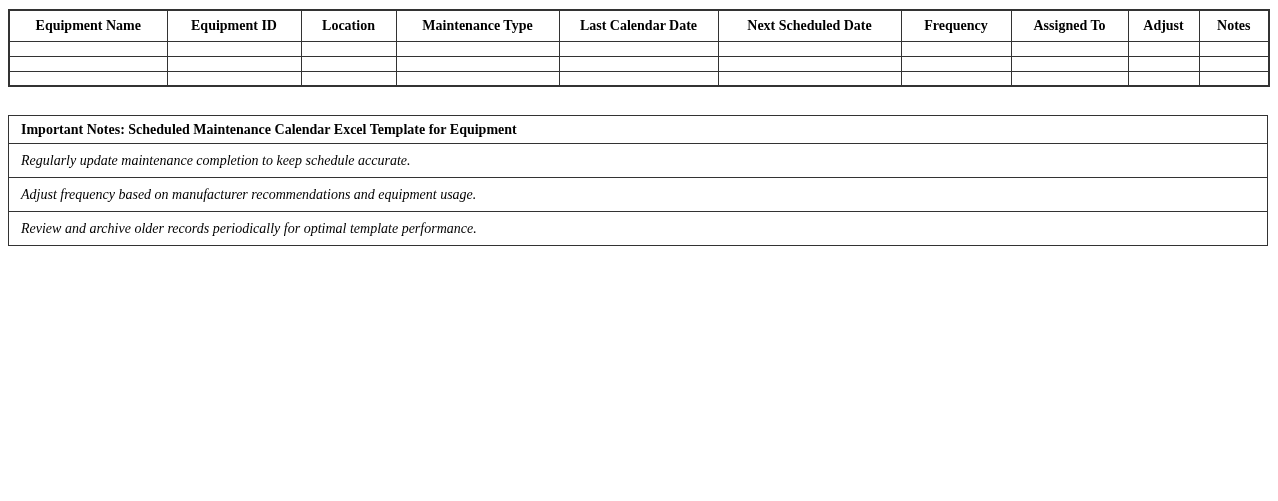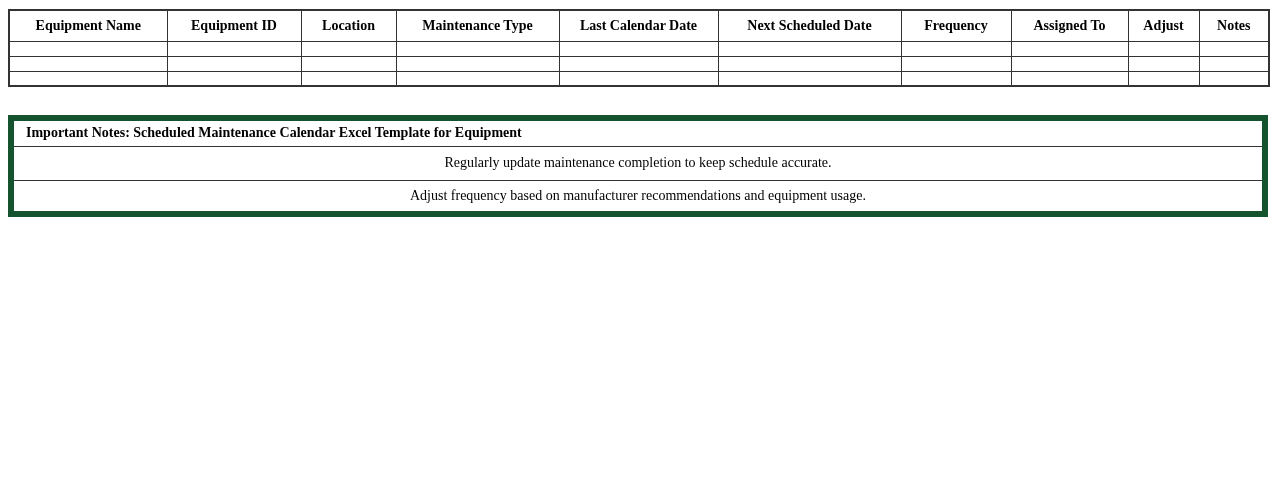--- a/index.html
+++ b/index.html
@@ -47,43 +47,44 @@
     border: 1px solid #333333;
     height: 15px;
     font-size: 12px;
     padding: 0 4px;
   }
   .notes-table {
     position: absolute;
     left: 8px;
     top: 115px;
     width: 1260px;
-    border: 6px solid #14532d;
+    border: 1px solid #14532d;
   }
   .notes-table th {
     border: 1px solid #333333;
     height: 28px;
     font-size: 14px;
     font-weight: bold;
     text-align: left;
     vertical-align: middle;
     padding: 0 12px;
     white-space: nowrap;
     overflow: hidden;
   }
   .notes-table td {
     border: 1px solid #333333;
     height: 34px;
     font-size: 14px;
     font-weight: normal;
-    text-align: center;
+    text-align: left;
     vertical-align: middle;
     padding: 0 12px;
     white-space: nowrap;
     overflow: hidden;
+    font-style: italic;
   }
 </style>
 </head>
 <body>
 
 <div class="page">
 
   <table class="equip-table">
     <colgroup>
       <col style="width:158px">
@@ -157,16 +158,19 @@
         <th>Important Notes: Scheduled Maintenance Calendar Excel Template for Equipment</th>
       </tr>
     </thead>
     <tbody>
         <tr>
           <td>Regularly update maintenance completion to keep schedule accurate.</td>
         </tr>
         <tr>
           <td>Adjust frequency based on manufacturer recommendations and equipment usage.</td>
         </tr>
+        <tr>
+          <td>Review and archive older records periodically for optimal template performance.</td>
+        </tr>
       </tbody>
   </table>
 
 </div>
 
 </body></html>

